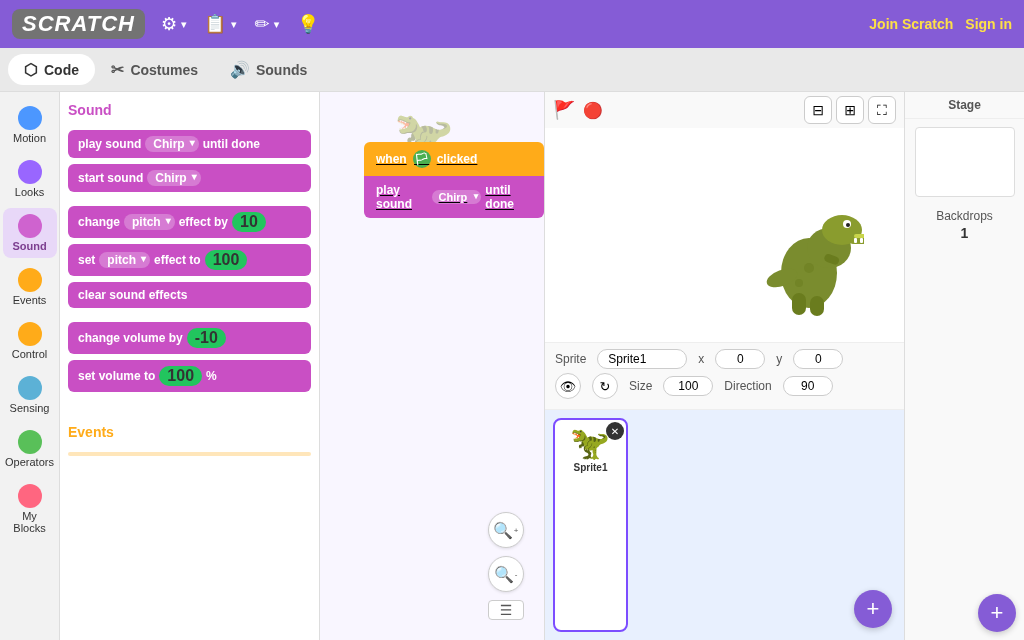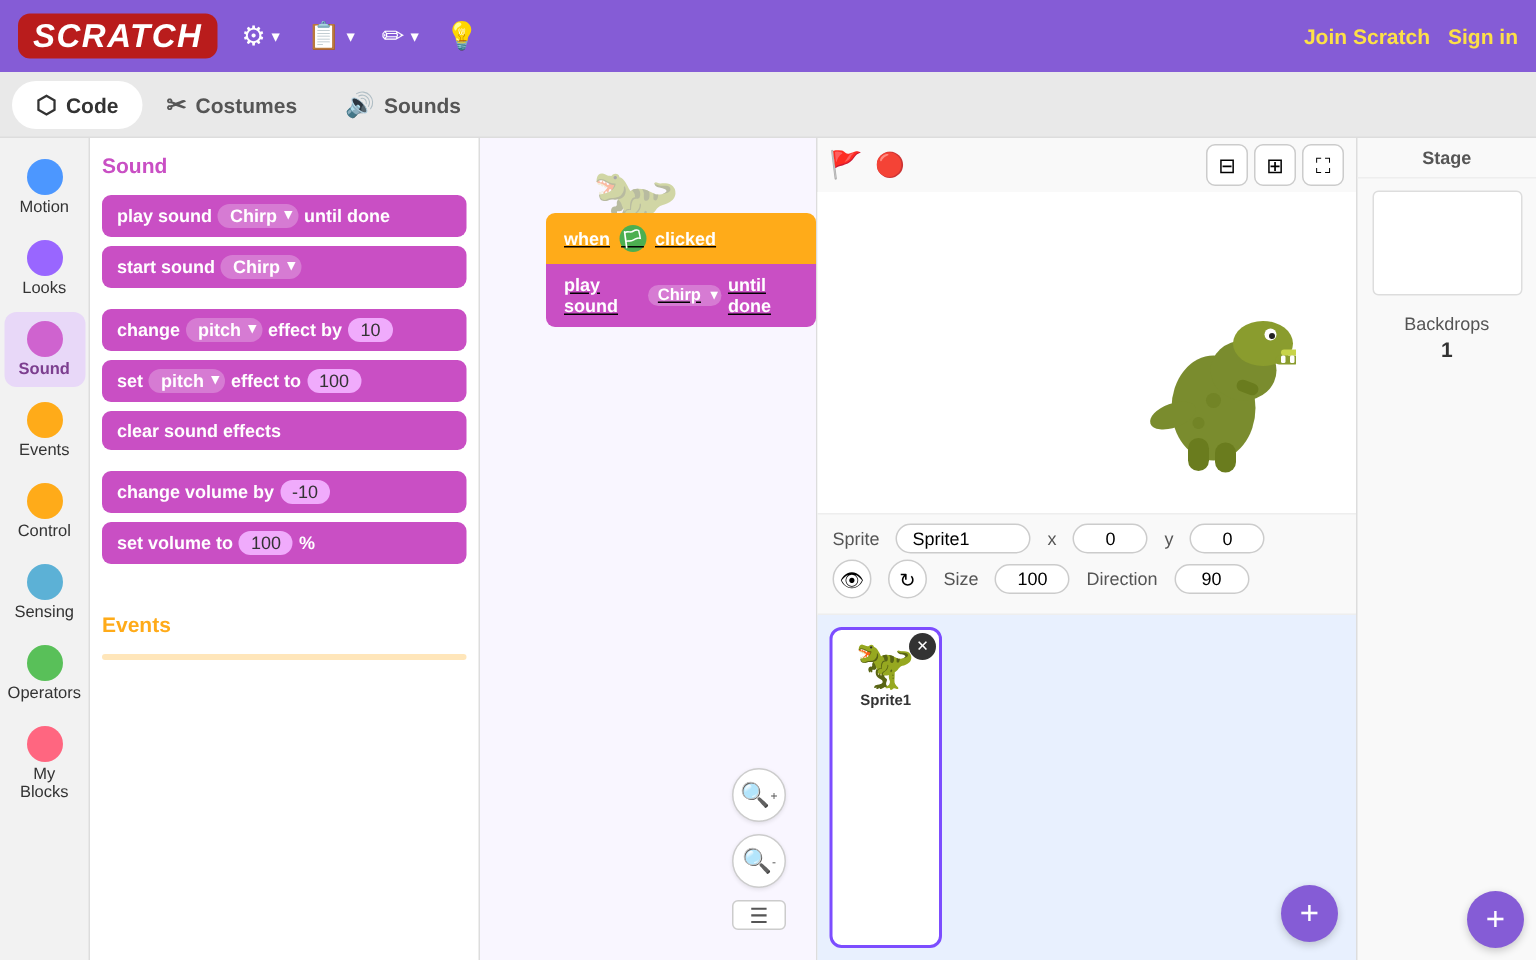--- a/index.html
+++ b/index.html
@@ -11,21 +11,21 @@
       height: 48px;
       display: flex;
       align-items: center;
       padding: 0 12px;
       justify-content: space-between;
     }
     #logo {
       font-weight: 900;
       font-size: 22px;
       color: white;
-      background: #b91c1c;
+      background: #737373;
       border-radius: 8px;
       padding: 2px 10px;
       letter-spacing: 1px;
       font-style: italic;
     }
     #header-left { display: flex; align-items: center; gap: 16px; }
     #header-icons { display: flex; align-items: center; gap: 18px; }
     .header-icon { color: white; font-size: 18px; cursor: pointer; display: flex; align-items: center; gap: 4px; }
     #header-right { display: flex; align-items: center; gap: 12px; }
     .header-btn { color: #fde047; font-size: 14px; font-weight: 700; cursor: pointer; background: none; border: none; }
@@ -106,26 +106,26 @@
       font-size: 12px;
       font-weight: 600;
       color: white;
       cursor: grab;
       gap: 4px;
       position: relative;
     }
     .block-purple { background: #c94fc4; }
     .block-full { display: flex; width: 100%; }
     .block-input {
-      background: #f0abfc;
+      background: #22c55e;
       color: #333;
       border-radius: 12px;
       padding: 1px 8px;
-      font-size: 12px;
-      font-weight: 400;
+      font-size: 16px;
+      font-weight: 700;
       min-width: 30px;
       text-align: center;
     }
     .block-dropdown {
       background: rgba(255,255,255,0.25);
       border-radius: 12px;
       padding: 1px 14px 1px 8px;
       font-size: 12px;
       color: white;
       font-weight: 600;

